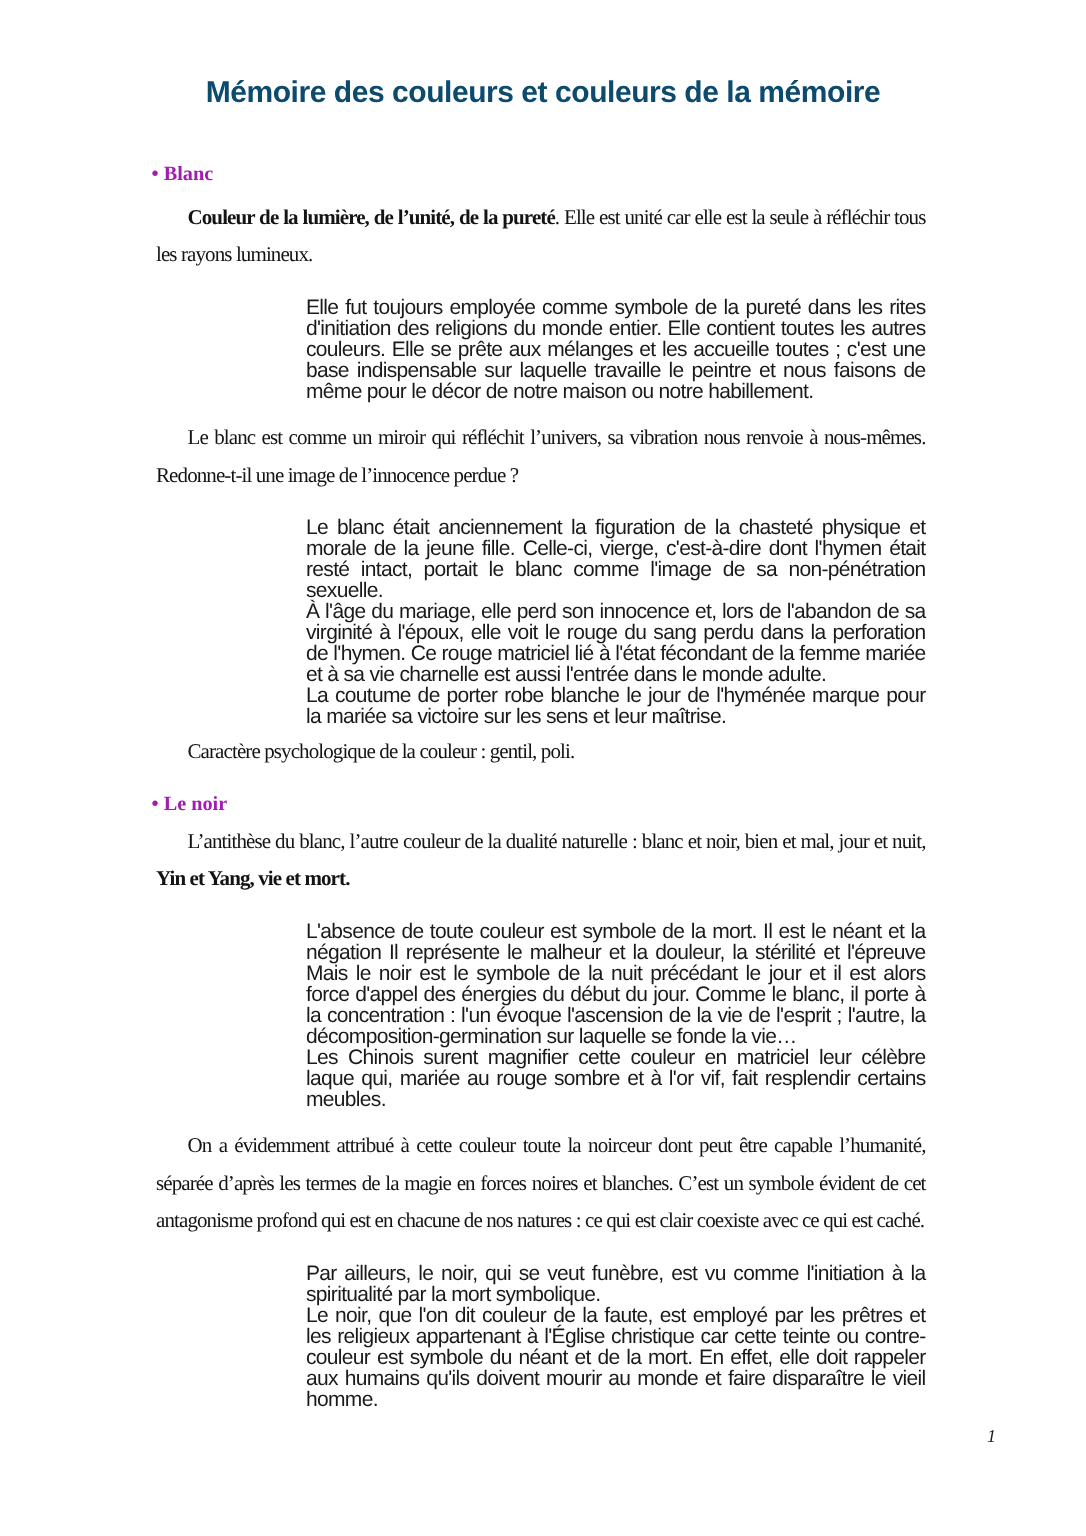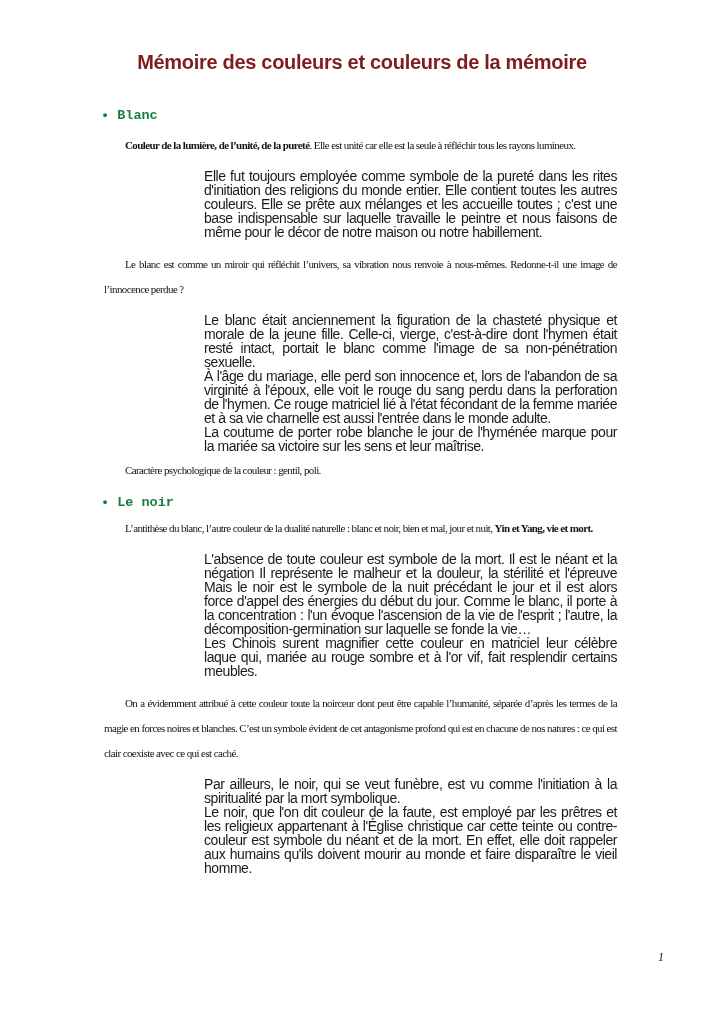--- a/index.html
+++ b/index.html
@@ -11,34 +11,34 @@
     color:#141414;
   }
   .content{margin:0 107px 0 104px;}
   .doc-title{
     margin:49px 0 0 0;
     text-align:center;
     font-family:"Liberation Sans",sans-serif;
     font-weight:bold;
     font-size:20px;line-height:26px;
     letter-spacing:-0.3px;
-    color:#7f1d1d;
+    color:#0c4a6e;
   }
   .heading{
-    font-family:Liberation Mono, monospace;
+    font-family:Liberation Serif, serif;
     font-weight:bold;
     font-size:13.5px;line-height:15px;
-    color:#15803d;
+    color:#a21caf;
     margin-left:-3px;
   }
   .h-blanc{margin-top:33px;}
   .h-noir{margin-top:12px;}
   .para{
     font-family:"Liberation Serif",serif;
-    font-size:11px;line-height:25px;
+    font-size:14px;line-height:25px;
     letter-spacing:-0.6px;
     text-align:justify;
     text-indent:21px;
     color:#141414;
   }
   .quote{
     margin-left:100px;
     width:413px;
     font-family:"Liberation Sans",sans-serif;
     font-size:14px;line-height:14px;

